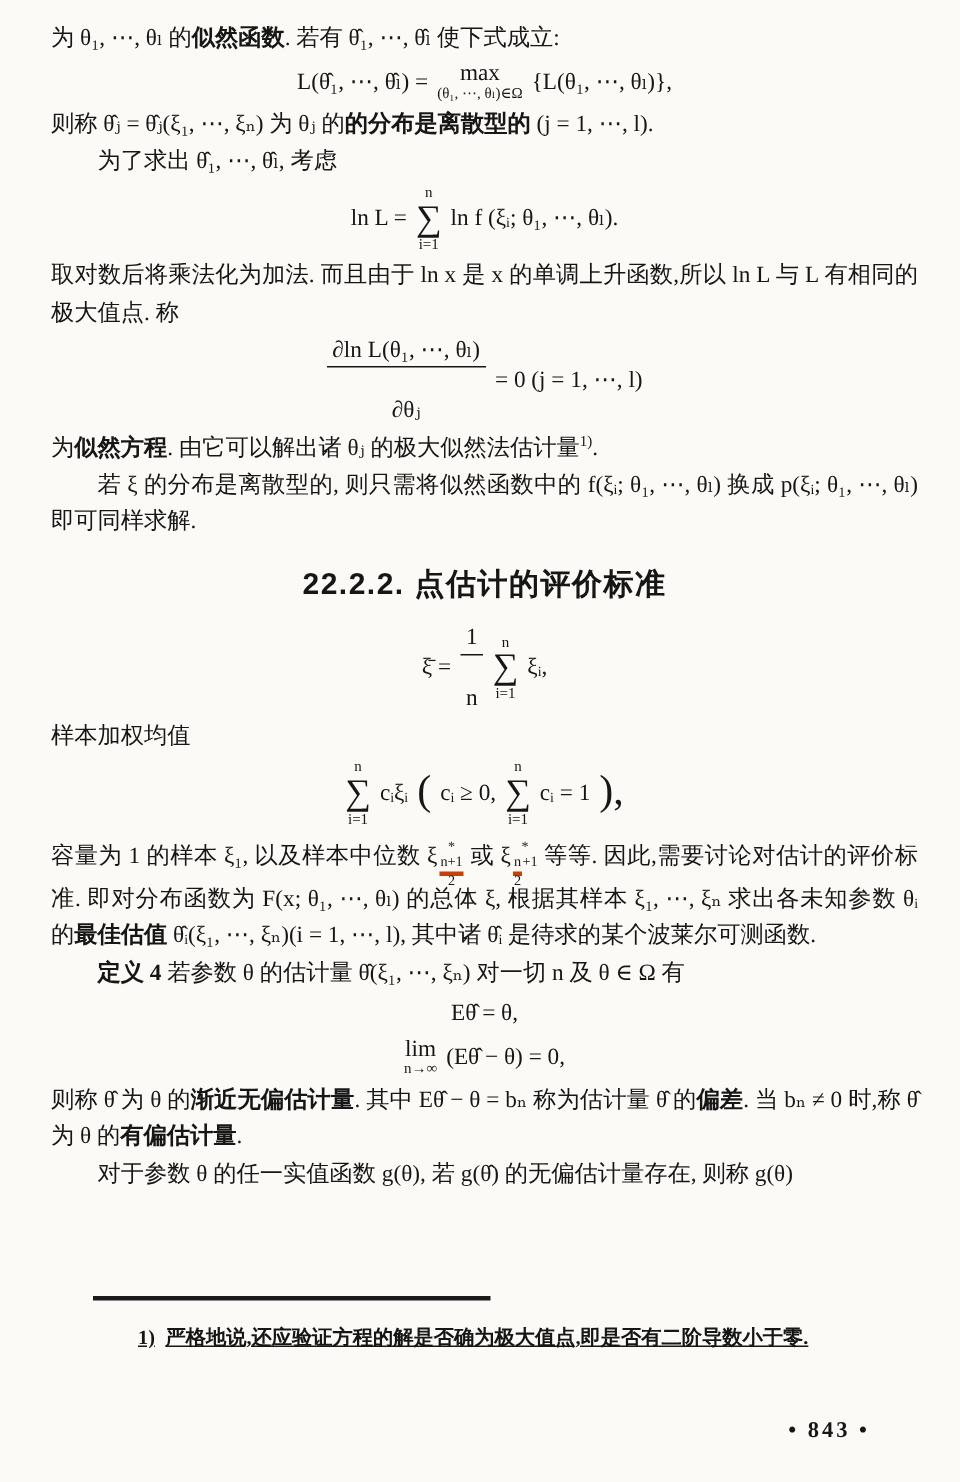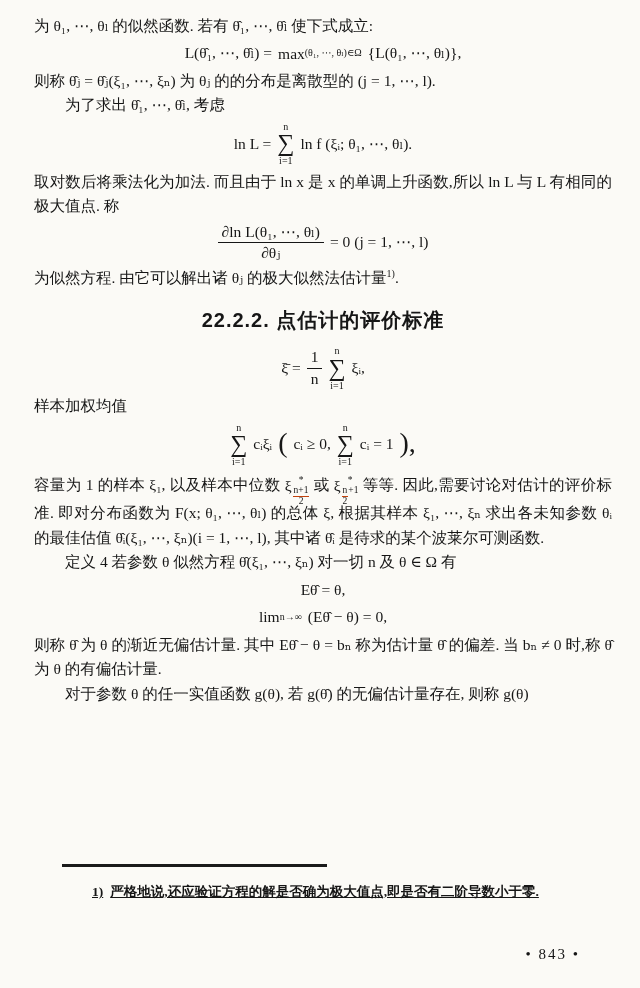--- a/index.html
+++ b/index.html
@@ -13,62 +13,62 @@
     color: #161616;
   }
   .page {
     padding: 14px 28px 0 34px;
     font-size: 15.5px;
     line-height: 1.58;
     text-align: justify;
   }
   p { margin: 0; }
   .indent { text-indent: 2em; }
-  .b { font-weight: normal; }
+  .b { font-weight: bold; }
   sup.fnref { font-size: 10px; }
 
   .formula {
     display: flex; justify-content: center; align-items: center;
     gap: 6px; margin: 3px 0; text-align: center; text-indent: 0;
   }
   .bigop { display: inline-flex; flex-direction: column; align-items: center; line-height: 1; }
   .op-top, .op-bot { font-size: 10px; line-height: 1.15; }
   .op-sym { font-size: 24px; line-height: 0.95; }
-  .underop { display: inline-flex; align-items: center; line-height: 1.05; }
+  .underop { display: inline-flex; flex-direction: column; align-items: center; line-height: 1.05; }
   .underop .op-main { font-size: 15.5px; }
   .underop .op-under { font-size: 10px; }
   .frac { display: inline-flex; flex-direction: column; align-items: center; line-height: 1.3; }
   .frac .num { border-bottom: 1px solid #161616; padding: 0 4px; }
-  .frac .den { padding: 0 4px; }
+  .frac .den { padding: 0 4px; margin-top: 19px; }
   .bigparen { font-size: 28px; font-weight: 300; line-height: 1; transform: translateY(-1px); }
 
   .median { display: inline-flex; align-items: center; }
   .med-stack {
     display: inline-flex; flex-direction: column; align-items: center;
     font-size: 9.5px; line-height: 1.05; transform: translateY(6px); margin-left: 1px;
   }
   .med-sub { display: inline-flex; align-items: flex-start; }
   .tfrac { display: inline-flex; flex-direction: column; align-items: center; }
-  .tnum { border-bottom: 1px solid #c2410c; padding: 0 1px; }
+  .tnum { border-bottom: 3px solid #c2410c; padding: 0 1px; }
 
   .heading {
     font-size: 20px; font-weight: bold; letter-spacing: 1px;
     margin: 14px 0 9px 0; text-indent: 0; text-align: center;
     font-family: "Liberation Sans", "DejaVu Sans", sans-serif;
   }
 
   .footnote-block { position: absolute; left: 34px; right: 28px; top: 864px; text-decoration: underline; }
   .footnote-rule { width: 265px; border-top: 3px solid #1a1a1a; margin: 0 0 12px 28px; }
   .footnote { font-size: 13.5px; line-height: 1.95; padding-left: 58px; text-align: justify; }
   .footnote .marker { margin-right: 7px; }
   .footnote .fn-bold { font-weight: bold; }
 
   .page-number {
     position: absolute; top: 946px; right: 60px;
-    font-weight: normal; font-size: 15px; letter-spacing: 2px;
+    font-weight: bold; font-size: 15px; letter-spacing: 2px;
   }
 </style>
 </head>
 <body>
 
 <div class="page">
 
   <p><span>为 θ₁, ⋯, θₗ 的</span><span class="b">似然函数</span><span>. 若有 θ̂₁, ⋯, θ̂ₗ 使下式成立:</span></p>
 
   <div class="formula">
@@ -99,20 +99,21 @@
   <div class="formula">
     <span class="frac">
       <span class="num">∂ln L(θ₁, ⋯, θₗ)</span>
       <span class="den">∂θⱼ</span>
     </span>
     <span>= 0 (j = 1, ⋯, l)</span>
   </div>
 
   <p><span>为</span><span class="b">似然方程</span><span>. 由它可以解出诸 θⱼ 的极大似然法估计量</span><sup class="fnref">1)</sup><span>.</span></p>
 
+  <p class="indent"><span>若 ξ 的分布是离散型的, 则只需将似然函数中的 f(ξᵢ; θ₁, ⋯, θₗ) 换成 p(ξᵢ; θ₁, ⋯, θₗ) 即可同样求解.</span></p>
 
   <h2 class="heading">22.2.2. 点估计的评价标准</h2>
 
 
   <div class="formula">
     <span>ξ̄ =</span>
     <span class="frac">
       <span class="num">1</span>
       <span class="den">n</span>
     </span>
@@ -160,21 +161,21 @@
           <span class="med-sub">
             <span class="tfrac">
               <span class="tnum">n</span>
               <span>2</span>
             </span>
             <span>+1</span>
           </span>
         </span>
       </span><span> 等等. 因此,需要讨论对估计的评价标准. 即对分布函数为 F(x; θ₁, ⋯, θₗ) 的总体 ξ, 根据其样本 ξ₁, ⋯, ξₙ 求出各未知参数 θᵢ 的</span><span class="b">最佳估值</span><span> θ̂ᵢ(ξ₁, ⋯, ξₙ)(i = 1, ⋯, l), 其中诸 θ̂ᵢ 是待求的某个波莱尔可测函数.</span></p>
 
-  <p class="indent"><span class="b">定义 4</span><span>  若参数 θ 似然方程 θ̂(ξ₁, ⋯, ξₙ) 对一切 n 及 θ ∈ Ω 有</span></p>
+  <p class="indent"><span class="b">定义 4</span><span>  若参数 θ 的估计量 θ̂(ξ₁, ⋯, ξₙ) 对一切 n 及 θ ∈ Ω 有</span></p>
 
   <div class="formula">
     <span>Eθ̂ = θ,</span>
   </div>
 
 
   <div class="formula">
     <span class="underop">
       <span class="op-main">lim</span>
       <span class="op-under">n→∞</span>

